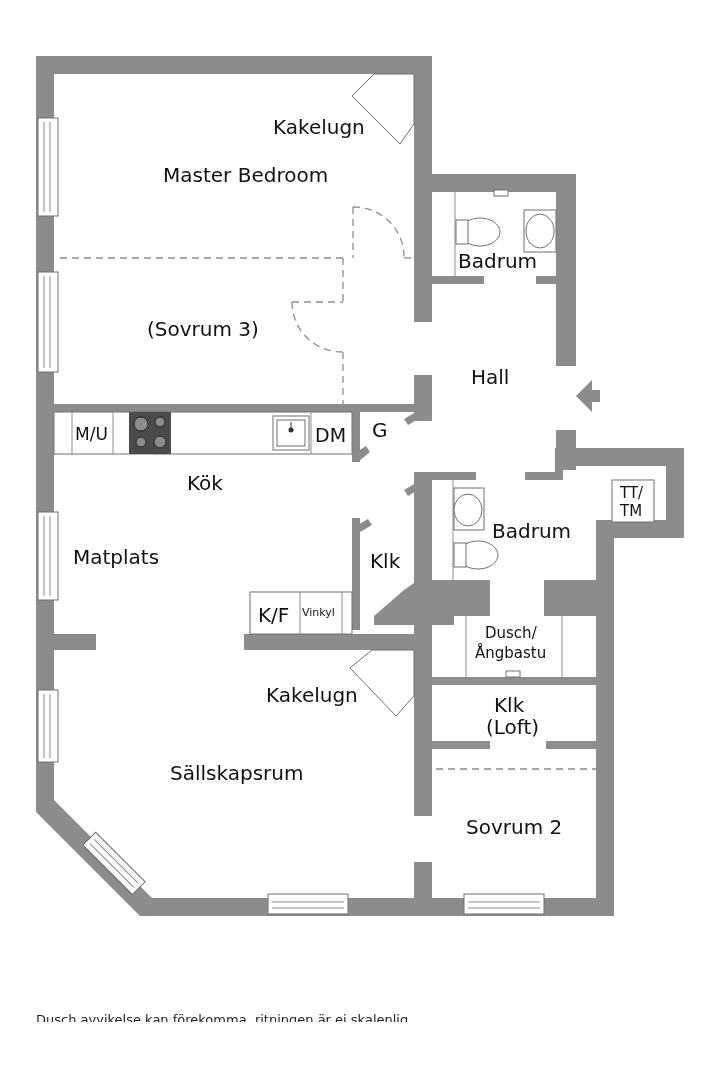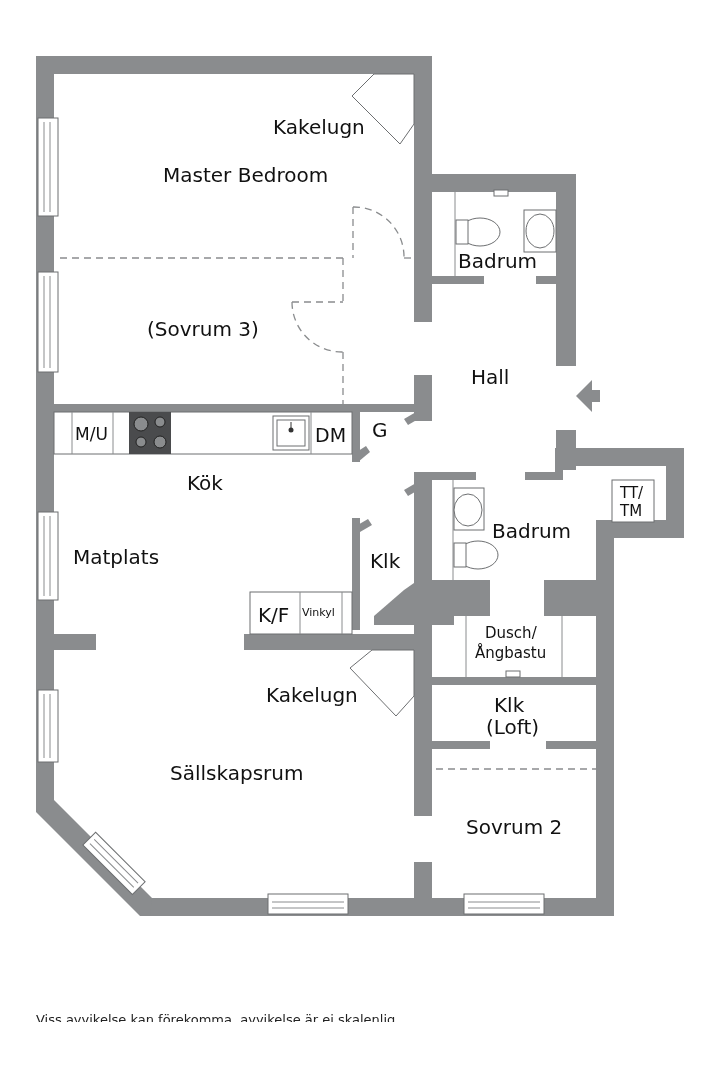--- a/index.html
+++ b/index.html
@@ -206,13 +206,13 @@
     <text class="lbl" x="485" y="638" font-size="15">Dusch/</text>
     <text class="lbl" x="475" y="658" font-size="15">Ångbastu</text>
     <text class="lbl" x="266" y="702" font-size="20">Kakelugn</text>
     <text class="lbl" x="494" y="712" font-size="20">Klk</text>
     <text class="lbl" x="486" y="734" font-size="20">(Loft)</text>
     <text class="lbl" x="170" y="780" font-size="20">Sällskapsrum</text>
     <text class="lbl" x="466" y="834" font-size="20">Sovrum 2</text>
   </g>
 </svg>
 
-<div class="footer">Viss avvikelse kan förekomma, avvikelse är ej skalenlig</div>
+<div class="footer">Dusch avvikelse kan förekomma, ritningen är ej skalenlig</div>
 
 </body></html>

